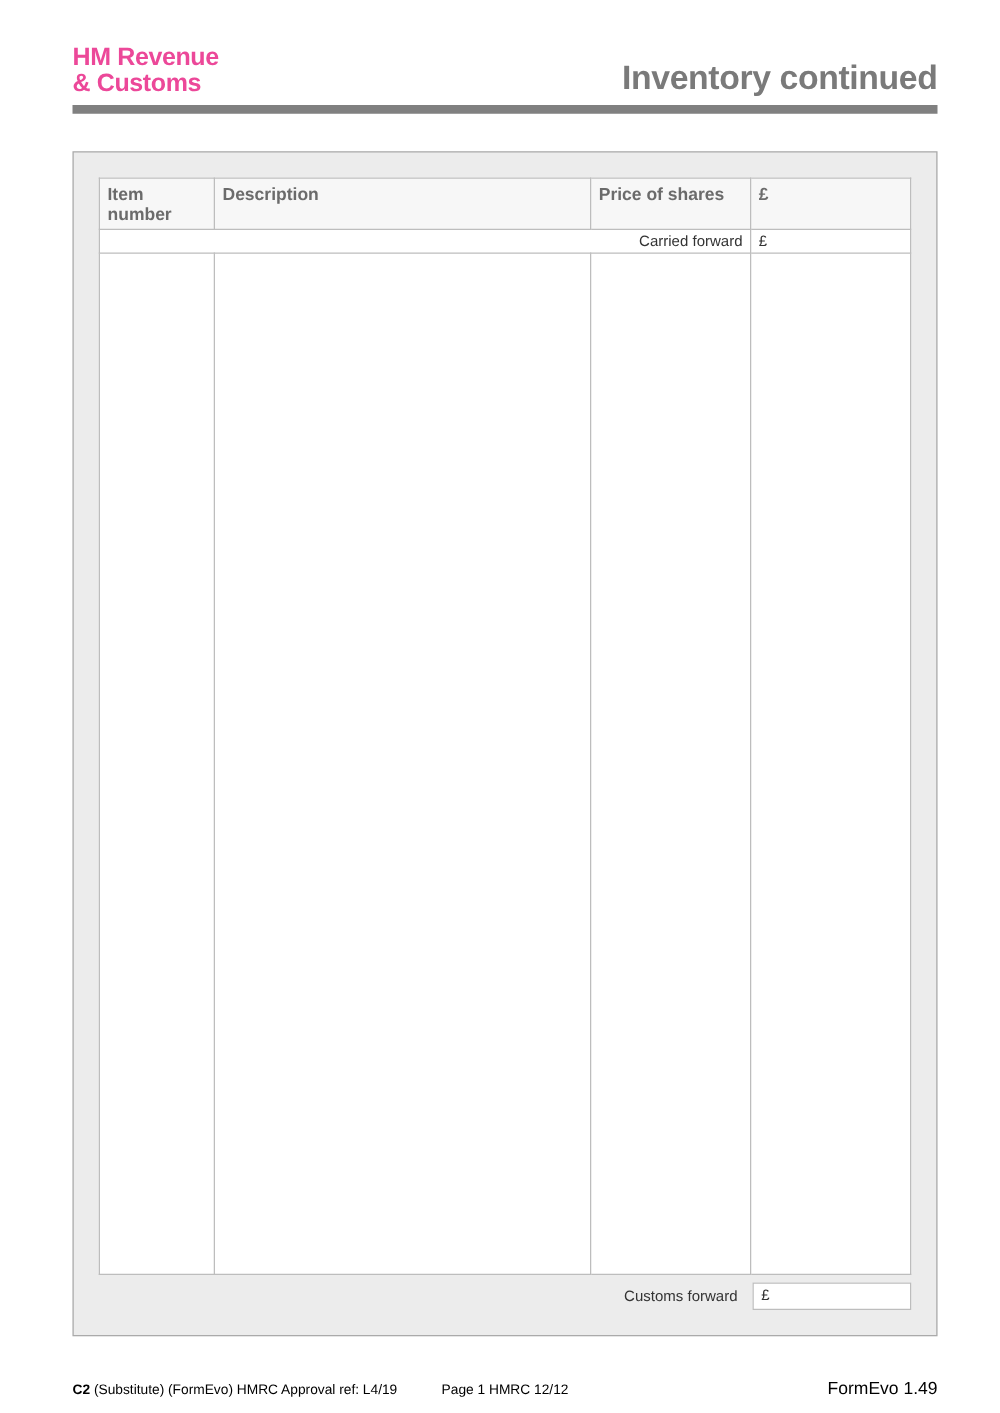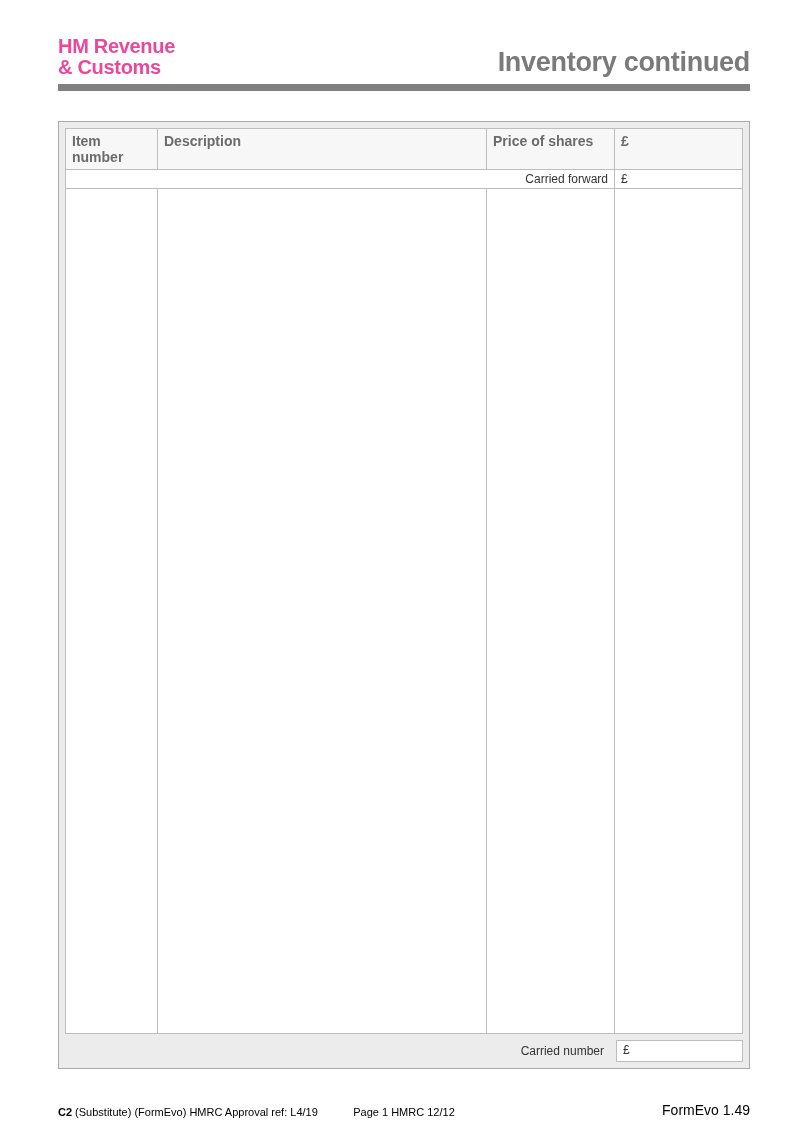--- a/index.html
+++ b/index.html
@@ -34,21 +34,21 @@
     letter-spacing: -0.3px;
   }
   .rule {
     height: 7px;
     background: #808080;
     margin-bottom: 30px;
   }
   .panel {
     background: #ececec;
     border: 1px solid #aaa;
-    padding: 6px;
+    padding: 20px;
     height: 948px;
     display: flex;
     flex-direction: column;
   }
   table.grid {
     width: 100%;
     border-collapse: collapse;
     table-layout: fixed;
     background: #fff;
     flex: 1;
@@ -158,21 +158,21 @@
       <tr class="body-row">
         <td></td>
         <td></td>
         <td></td>
         <td></td>
       </tr>
     </tbody>
       </table>
 
     <div class="cf-row">
-      <span class="cf-label">Carried number</span>
+      <span class="cf-label">Customs forward</span>
       <div class="cf-box">
         <span>£</span>
       </div>
     </div>
   </div>
 </div>
 
 <div class="footer">
   <span class="footer-left">
     <span class="bold">C2</span><span> (Substitute) (FormEvo) HMRC Approval ref: L4/19</span>

